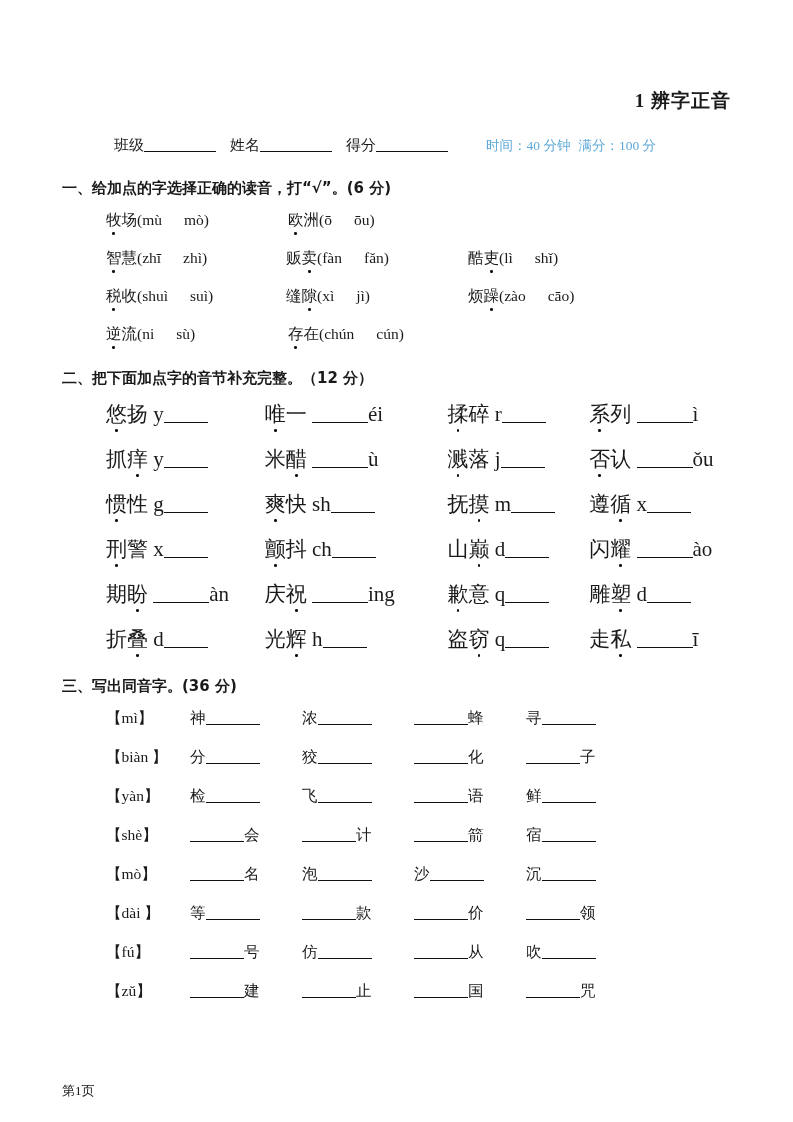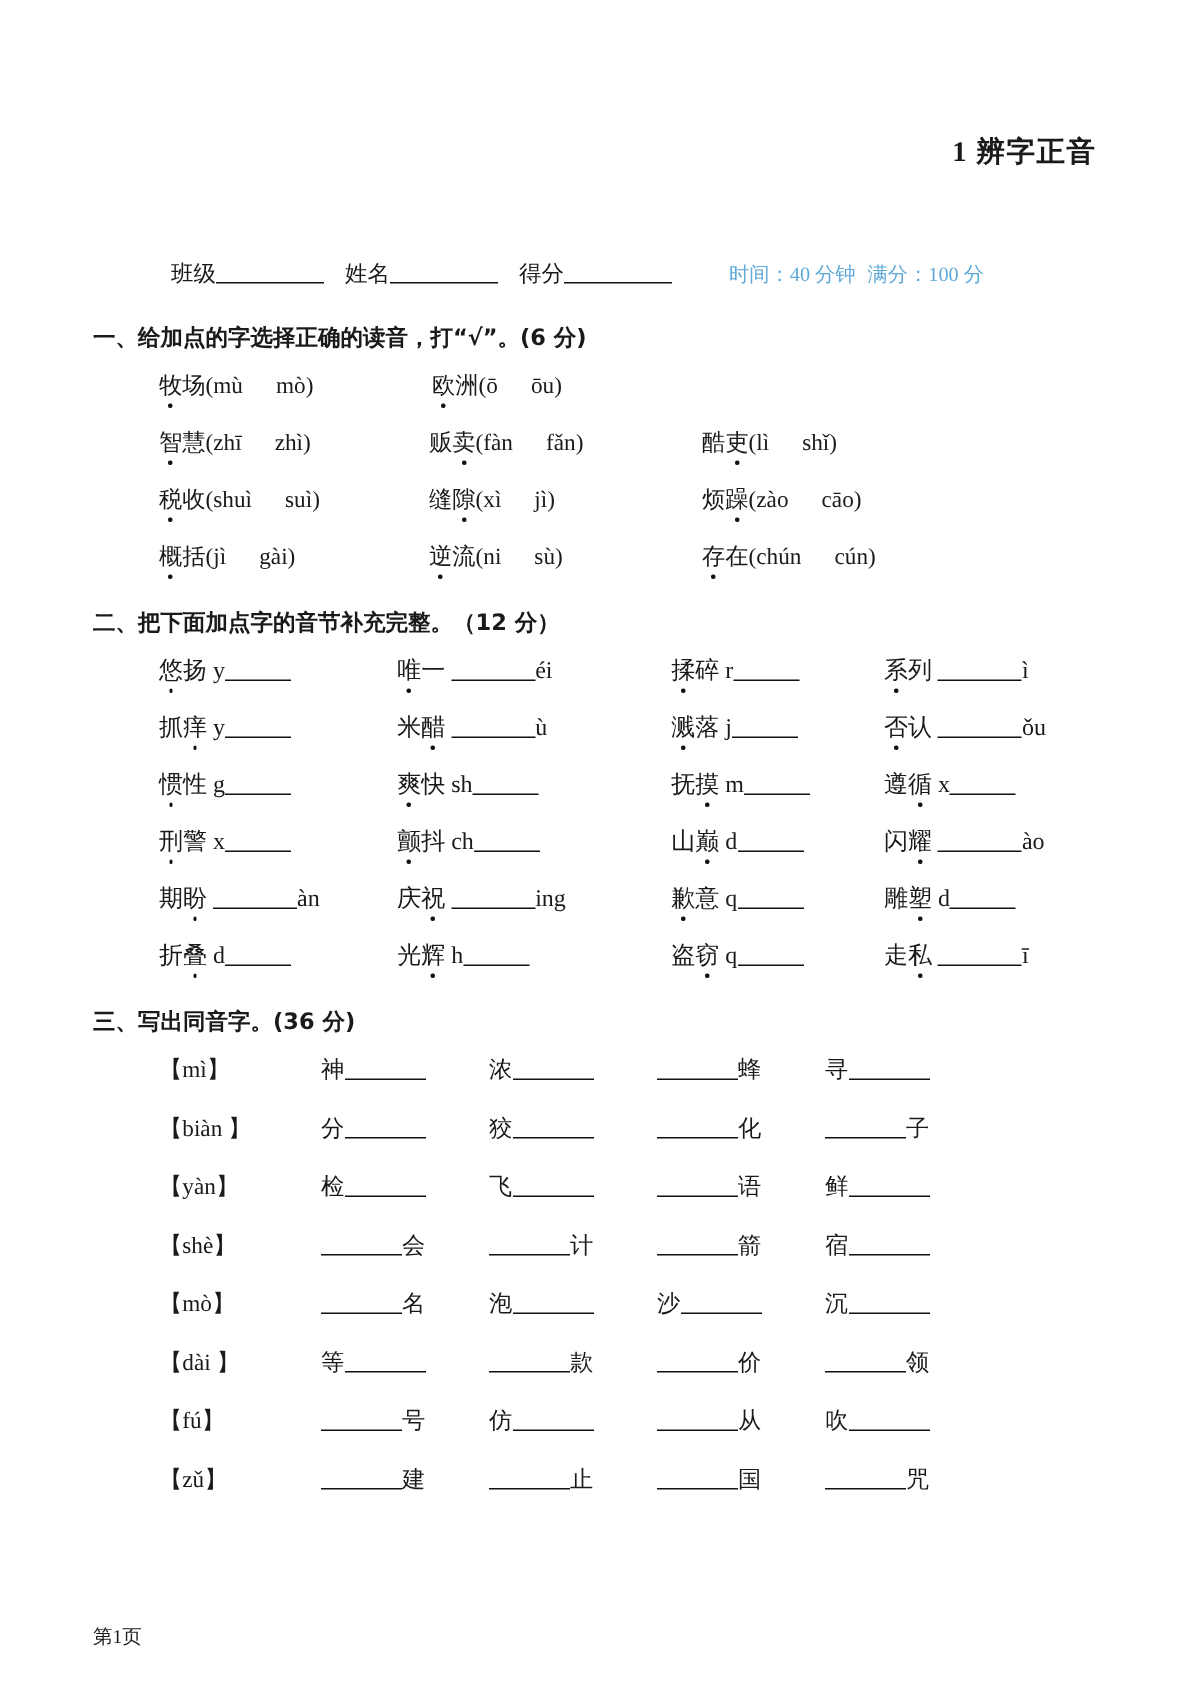--- a/index.html
+++ b/index.html
@@ -36,21 +36,20 @@
   .info-line {
     display: flex;
     align-items: baseline;
     margin-top: 22px;
     font-size: 15px;
     padding-left: 52px;
   }
   .info-field {
     white-space: nowrap;
     margin-right: 14px;
-    margin-top: 37px;
   }
   .info-field .fill {
     display: inline-block;
     width: 72px;
     border-bottom: 1.4px solid #111;
     vertical-align: -2px;
   }
   .info-meta {
     color: #5fa9d8;
     font-size: 13.5px;
@@ -98,21 +97,21 @@
     border-radius: 50%;
     background: #111;
   }
   .py-gap { display: inline-block; width: 14px; }
   .py-gap.wide { display: inline-block; width: 22px; }
 
   
   .s2-rows { padding-left: 44px; }
   .s2-row {
     display: flex;
-    font-size: 16px;
+    font-size: 21px;
     margin-bottom: 17px;
     align-items: center;
   }
   .s2-item { white-space: nowrap; }
   .s2-item.k1 { width: 168px; }
   .s2-item.k2 { width: 168px; }
   .s2-item.k3 { width: 150px; margin-left: 24px; }
   .s2-item.k4 { width: 150px; }
   .blank {
     display: inline-block;
@@ -122,21 +121,20 @@
   .b-md { width: 44px; }
   .b-lg { width: 56px; }
 
   
   .s3-rows { padding-left: 44px; }
   .s3-row {
     display: flex;
     font-size: 15.5px;
     margin-bottom: 18px;
     align-items: flex-end;
-    gap: 24px;
   }
   .s3-key {
     width: 84px;
     white-space: nowrap;
     flex: none;
   }
   .s3-cells {
     display: flex;
     flex: 1;
   }
@@ -180,21 +178,20 @@
           <div class="s1-item c1"><span class="dotchar">智</span><span>慧</span><span>(</span><span>zhī</span><span class="py-gap wide"></span><span>zhì</span><span>)</span></div>
           <div class="s1-item c2"><span>贩</span><span class="dotchar">卖</span><span>(</span><span>fàn</span><span class="py-gap wide"></span><span>fǎn</span><span>)</span></div>
           <div class="s1-item c3"><span>酷</span><span class="dotchar">吏</span><span>(</span><span>lì</span><span class="py-gap wide"></span><span>shǐ</span><span>)</span></div>
         </div>
         <div class="s1-row">
           <div class="s1-item c1"><span class="dotchar">税</span><span>收</span><span>(</span><span>shuì</span><span class="py-gap wide"></span><span>suì</span><span>)</span></div>
           <div class="s1-item c2"><span>缝</span><span class="dotchar">隙</span><span>(</span><span>xì</span><span class="py-gap wide"></span><span>jì</span><span>)</span></div>
           <div class="s1-item c3"><span>烦</span><span class="dotchar">躁</span><span>(</span><span>zào</span><span class="py-gap wide"></span><span>cāo</span><span>)</span></div>
         </div>
         <div class="s1-row">
-          <div class="s1-item c1"><span class="dotchar">概</span><span>括</span><span>(</span><span>jì</span><span class="py-gap wide"></span><span>gài</span><span>)</span></div>
           <div class="s1-item c2"><span class="dotchar">逆</span><span>流</span><span>(</span><span>ni</span><span class="py-gap wide"></span><span>sù</span><span>)</span></div>
           <div class="s1-item c3"><span class="dotchar">存</span><span>在</span><span>(</span><span>chún</span><span class="py-gap wide"></span><span>cún</span><span>)</span></div>
         </div>
       </div>
   </div>
 
   <div class="section">
     <div class="sec-head">二、把下面加点字的音节补充完整。（12 分）</div>
     <div class="s2-rows" id="s2-rows">
         <div class="s2-row">

